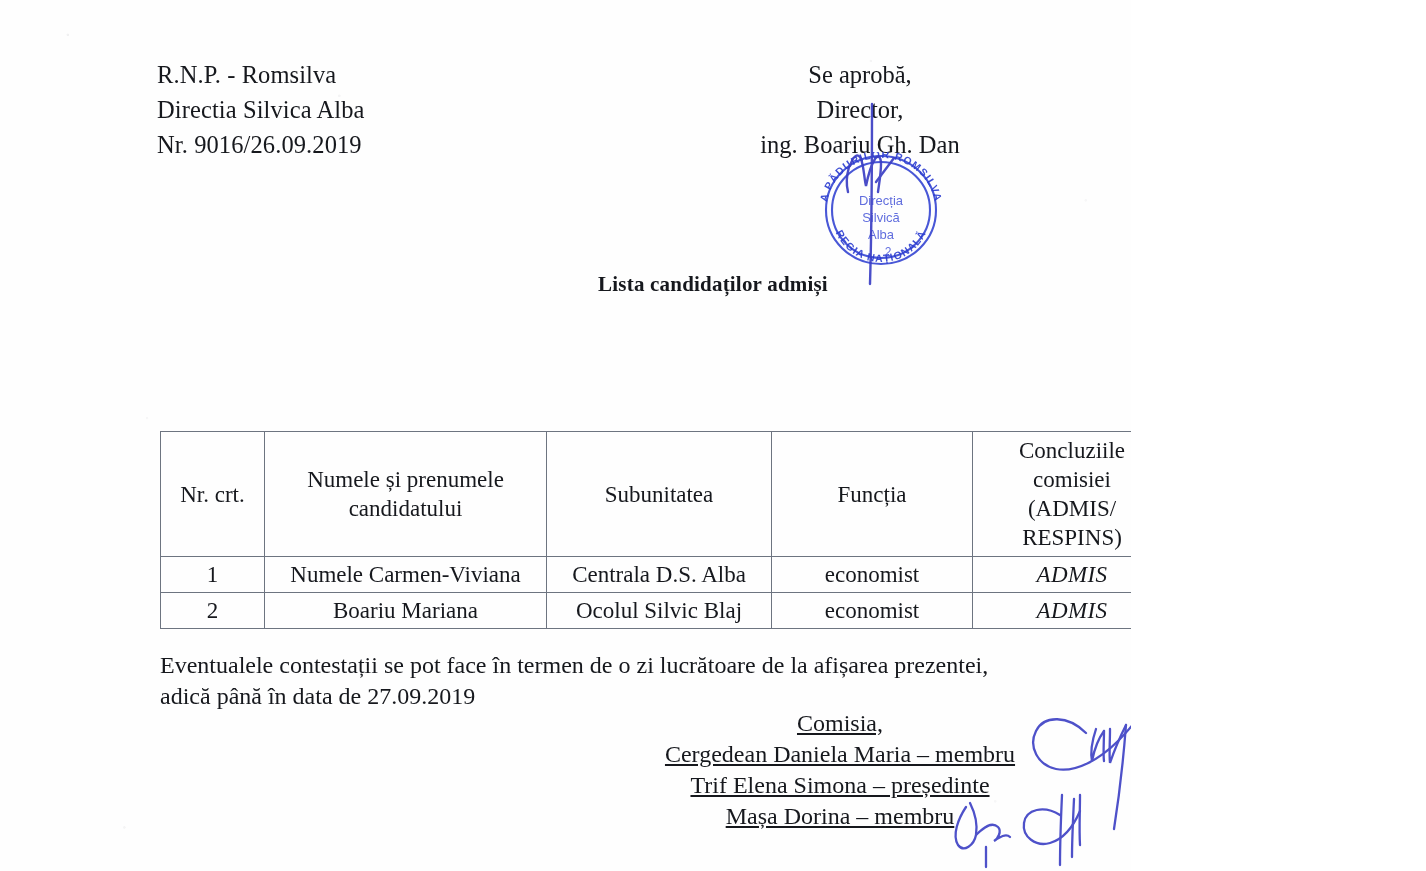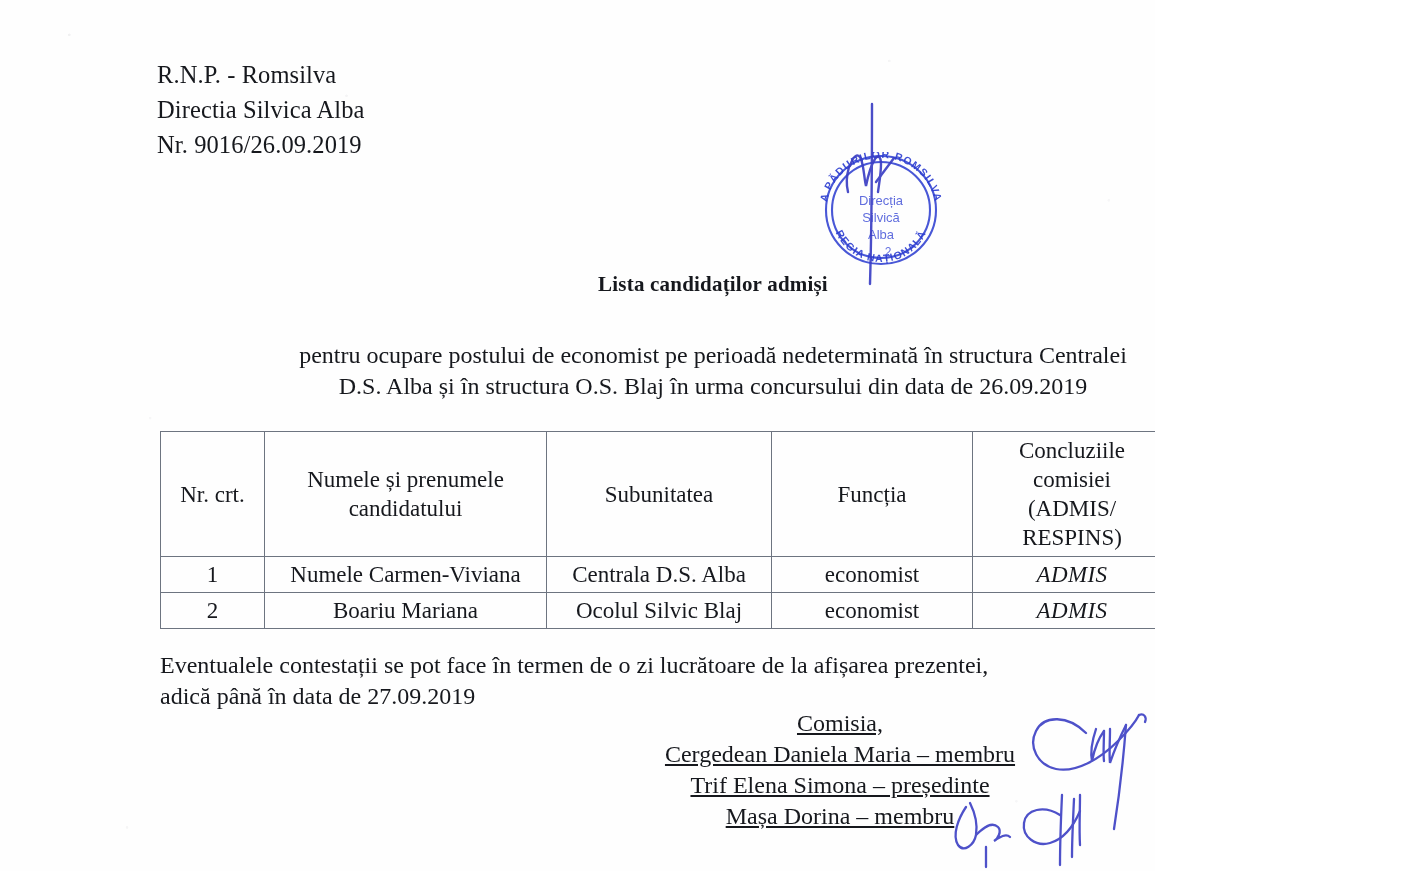--- a/index.html
+++ b/index.html
@@ -11,21 +11,20 @@
   body {
     font-family: "Liberation Serif", "DejaVu Serif", serif;
     color: #16181d;
   }
   #page {
     position: relative;
     width: 1131px;
     height: 871px;
     background: #fefefe;
     overflow: hidden;
-    padding-left: 24px;
   }
   
   #scan-noise {
     position: absolute;
     inset: 0;
     pointer-events: none;
     opacity: .55;
     background-image:
       radial-gradient(circle at 6% 4%, rgba(120,120,130,.18) 0 1px, transparent 1.6px),
       radial-gradient(circle at 30% 11%, rgba(120,120,130,.13) 0 1px, transparent 1.6px),
@@ -163,20 +162,25 @@
 <div id="page">
 
   <div id="scan-noise"></div>
 
   <div id="letterhead" class="abs">
     <div>R.N.P. - Romsilva</div>
     <div>Directia Silvica Alba</div>
     <div>Nr. 9016/26.09.2019</div>
   </div>
 
+  <div id="approval" class="abs">
+    <div>Se aprobă,</div>
+    <div>Director,</div>
+    <div>ing. Boariu Gh. Dan</div>
+  </div>
 
   <div id="stamp" class="abs">
     <svg width="138" height="116" viewBox="0 0 138 116">
       <defs>
         <path id="arcTop" d="M 14,60 A 55,54 0 0 1 124,60"></path>
         <path id="arcBottom" d="M 20,62 A 49,48 0 0 0 118,62"></path>
       </defs>
       <g fill="none" stroke="#2a3bd0" stroke-width="2.1" opacity=".85">
         <ellipse cx="69" cy="58" rx="55" ry="54"></ellipse>
         <ellipse cx="69" cy="58" rx="49" ry="48"></ellipse>
@@ -206,24 +210,20 @@
                  C 48,80 51,69 55,63 C 58,58 61,61 61,68
                  C 61,78 59,88 58,96"></path>
         <path d="M 29,71 C 27,78 26,88 28,96"></path>
         <path d="M 56,86 C 62,78 68,70 74,62"></path>
       </g>
     </svg>
   </div>
 
   <div id="doc-title" class="abs">Lista candidaților admiși</div>
 
-  <div id="doc-subtitle" class="abs">
-    <div>pentru ocupare postului de economist pe perioadă nedeterminată în structura Centralei</div>
-    <div>D.S. Alba și în structura O.S. Blaj în urma concursului din data de 26.09.2019</div>
-  </div>
 
   <table id="candidates-table" class="abs">
     <thead>
       <tr>
         <th class="col-nr">Nr. crt.</th>
         <th class="col-name">
           <span>Numele și prenumele</span><br>
           <span>candidatului</span>
         </th>
         <th class="col-sub">Subunitatea</th>

